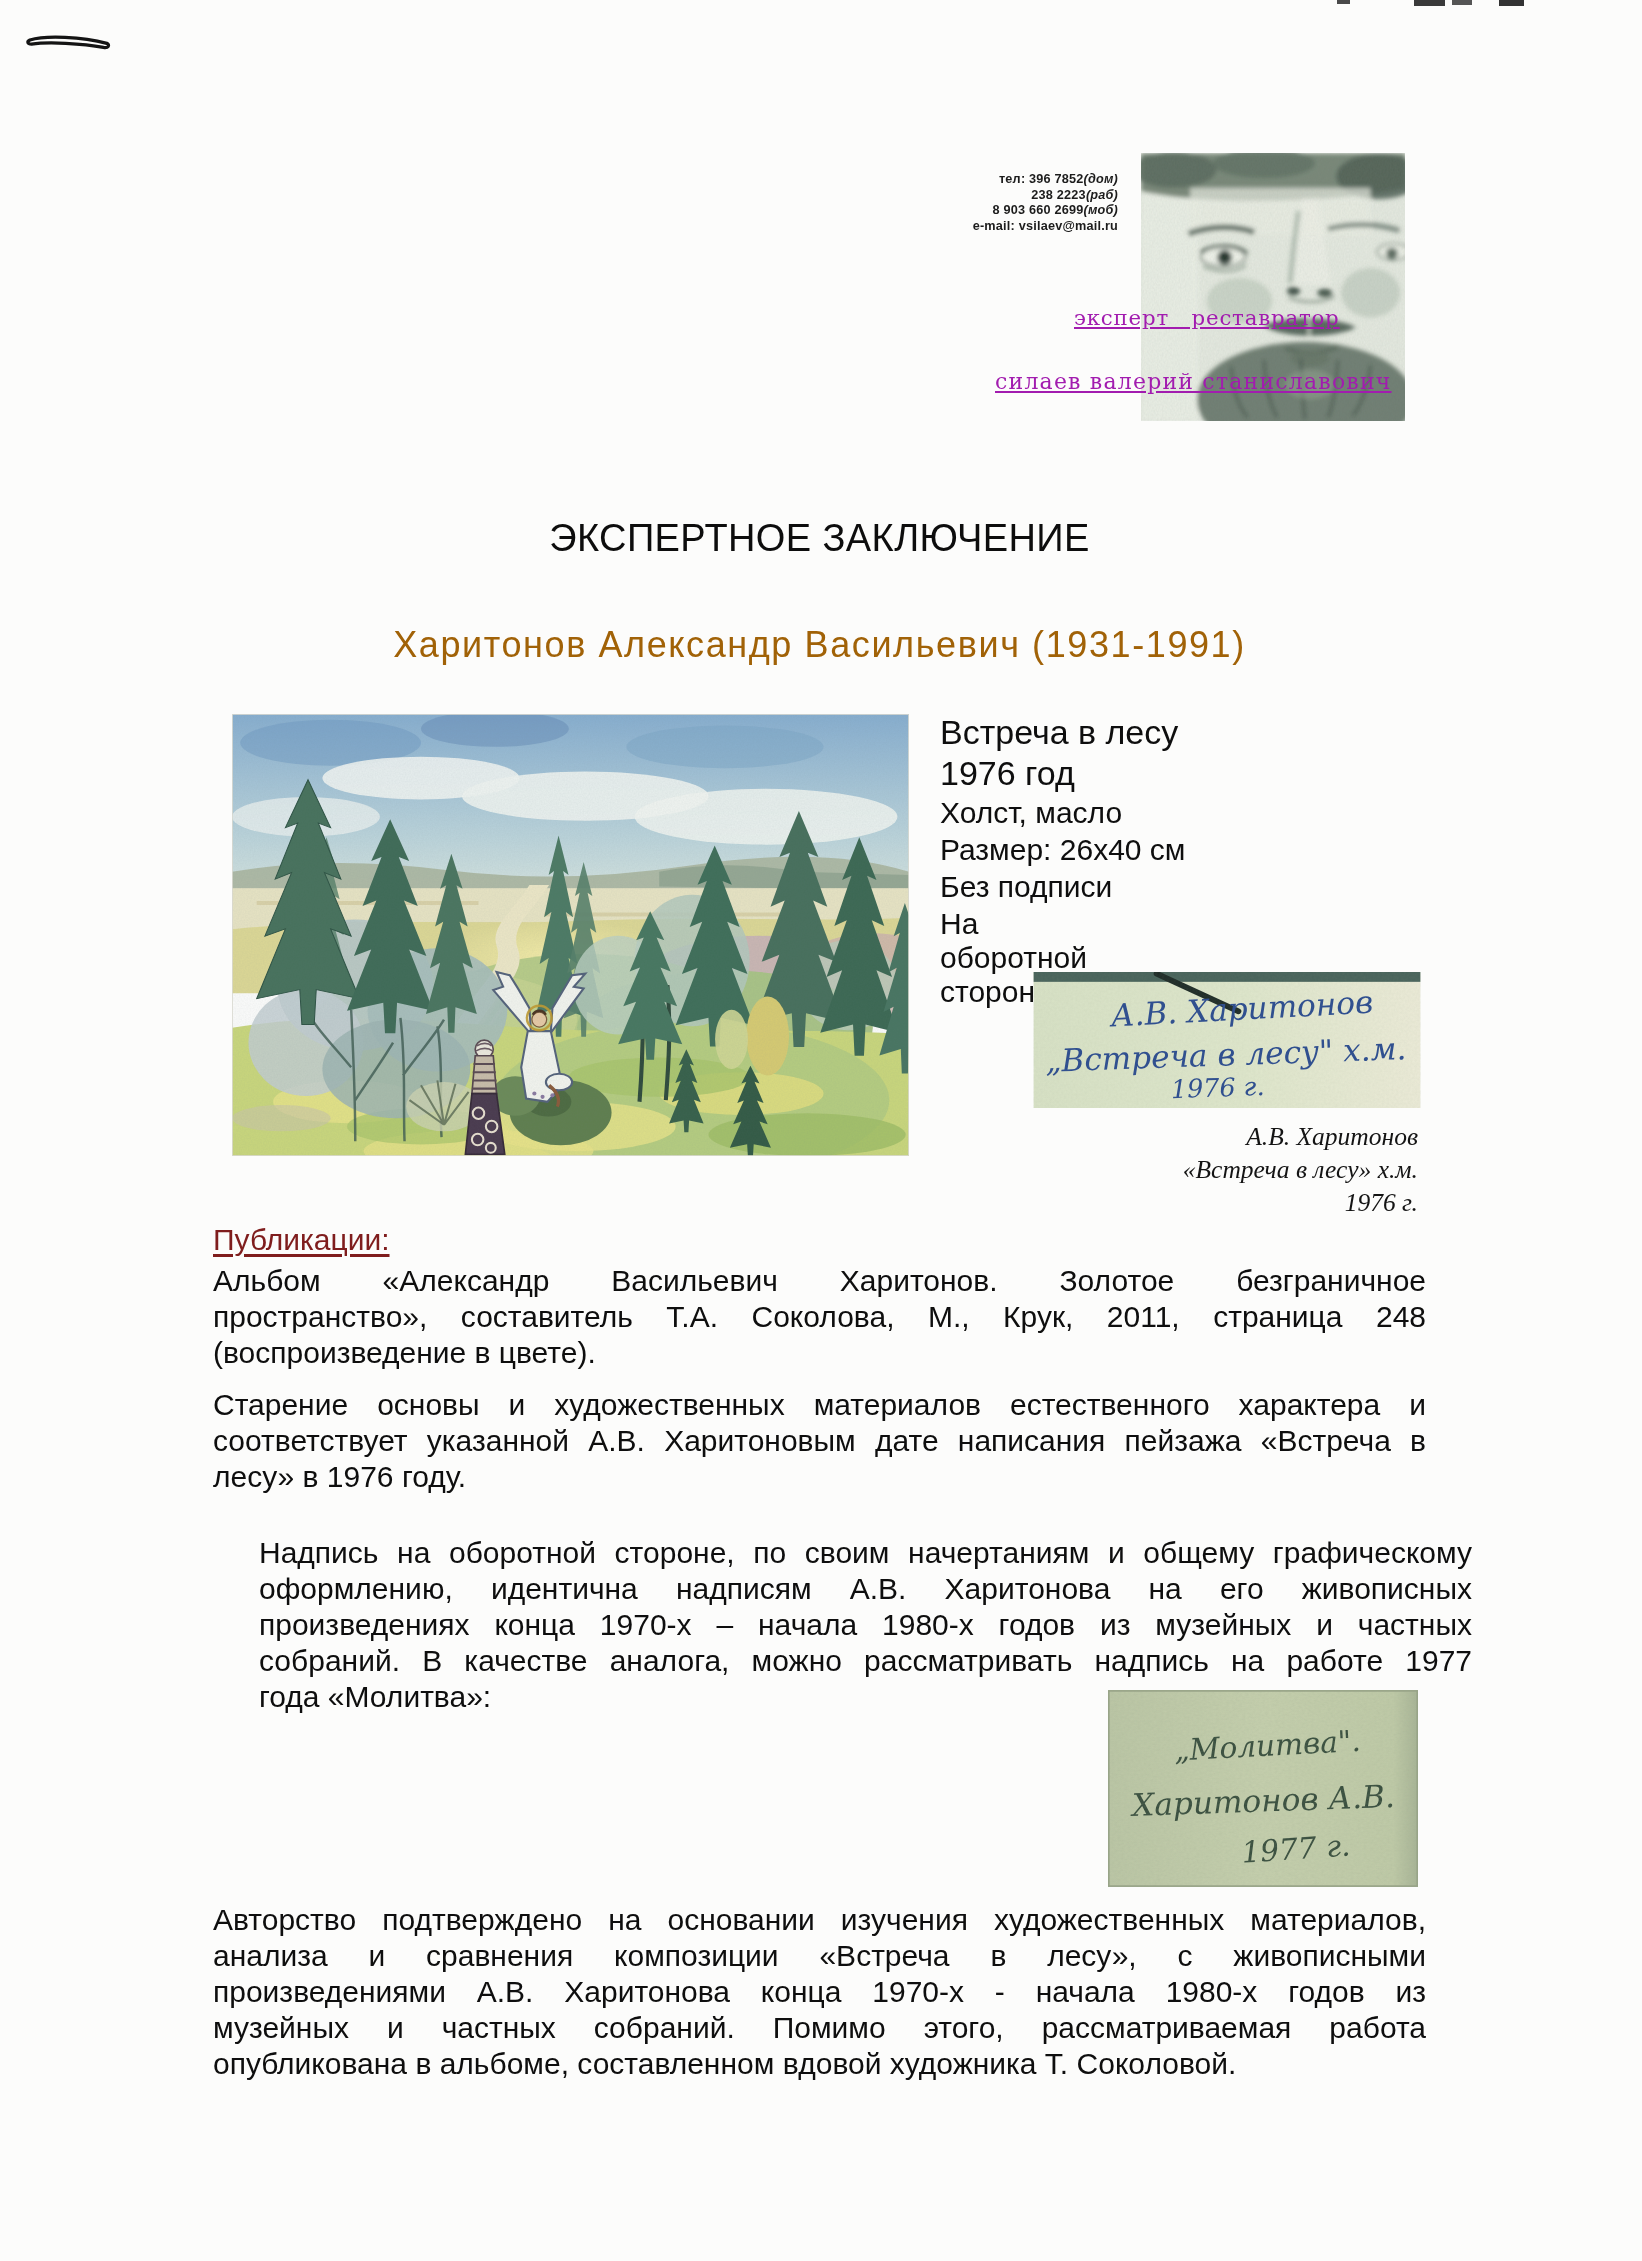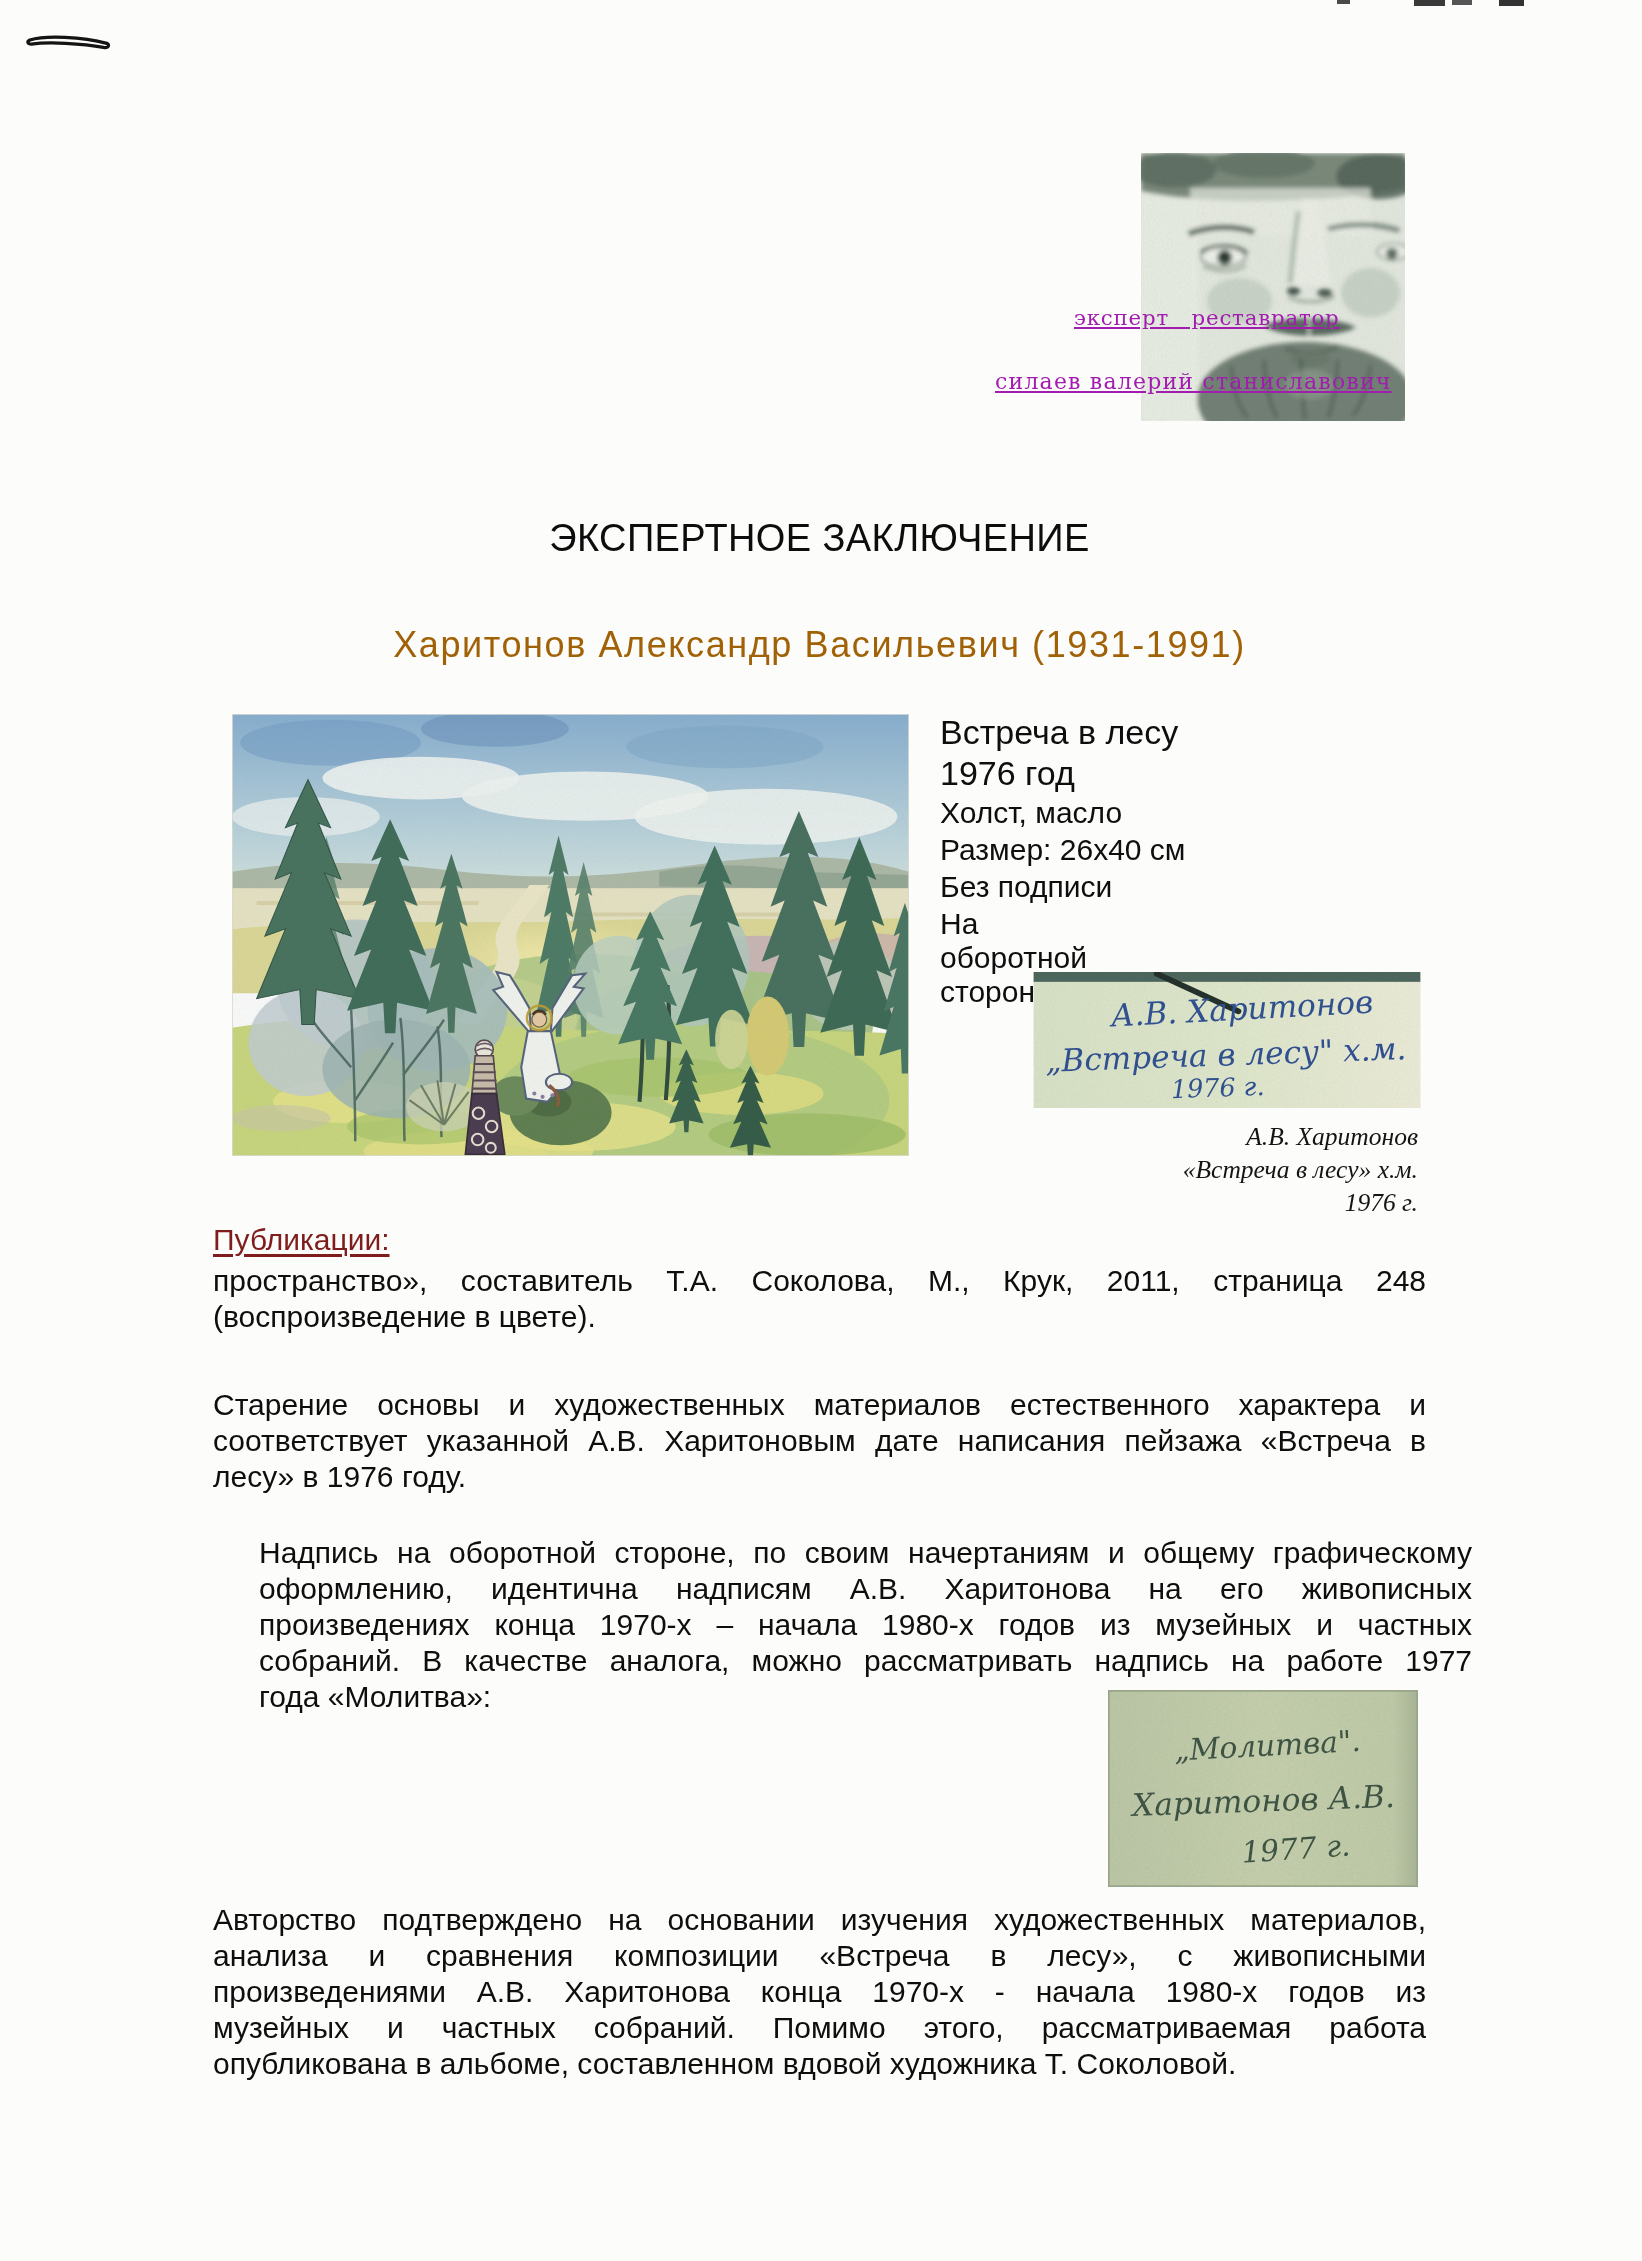--- a/index.html
+++ b/index.html
@@ -37,20 +37,26 @@
 <div class="page">
 
   <svg class="abs" style="left:25px;top:30px;" width="90" height="25" viewBox="0 0 110 30">
     <path d="M6,12 C25,6 70,8 100,16 C104,18 102,22 96,21 C70,16 28,14 8,17 C3,17 2,14 6,12 Z" fill="none" stroke="#141414" stroke-width="4" stroke-linejoin="round"></path>
   </svg>
   <div class="dash" style="left:1337px;width:13px;height:4.1px;background:#4a4a4a;"></div>
   <div class="dash" style="left:1414px;width:31px;height:5.7px;background:#3a3a3a;"></div>
   <div class="dash" style="left:1452px;width:20px;height:5px;background:#555555;"></div>
   <div class="dash" style="left:1499px;width:25px;height:5.7px;background:#333333;"></div>
 
+  <div class="abs contact">
+    <div><span>тел:  396 7852</span><span class="it">(дом)</span></div>
+    <div><span>238 2223</span><span class="it">(раб)</span></div>
+    <div><span>8 903 660 2699</span><span class="it">(моб)</span></div>
+    <div><span>e-mail: vsilaev@mail.ru</span></div>
+  </div>
 
   <svg class="abs" style="left:1141px;top:153px;z-index:1;" width="264" height="268" viewBox="0 0 322 326">
     <defs>
       <filter id="pblur">
           <feGaussianBlur stdDeviation="2.4"></feGaussianBlur>
         </filter>
       <filter id="pgrain" x="0" y="0" width="100%" height="100%">
         <feTurbulence type="fractalNoise" baseFrequency="0.5" numOctaves="2" result="n"></feTurbulence>
         <feColorMatrix in="n" type="matrix" values="0 0 0 0 0.25, 0 0 0 0 0.32, 0 0 0 0 0.27, 0 0 0 0.35 0"></feColorMatrix>
       </filter>
@@ -257,20 +263,21 @@
   </svg>
 
   <div class="abs caption">
       <div class="cap-line">А.В. Харитонов</div>
       <div class="cap-line">«Встреча в лесу» х.м.</div>
       <div class="cap-line">1976 г.</div>
     </div>
 
   <div class="abs pubhead">Публикации:</div>
   <div class="abs para" style="top:1263px;">
+      <div class="j">Альбом «Александр Васильевич Харитонов. Золотое безграничное</div>
       <div class="j">пространство», составитель Т.А. Соколова, М., Крук, 2011, страница 248</div>
       <div class="">(воспроизведение в цвете).</div>
     </div>
 
   <div class="abs para" style="top:1387px;">
       <div class="j">Старение основы и художественных материалов естественного характера и</div>
       <div class="j">соответствует указанной А.В. Харитоновым дате написания пейзажа «Встреча в</div>
       <div class="">лесу» в 1976 году.</div>
     </div>
 

